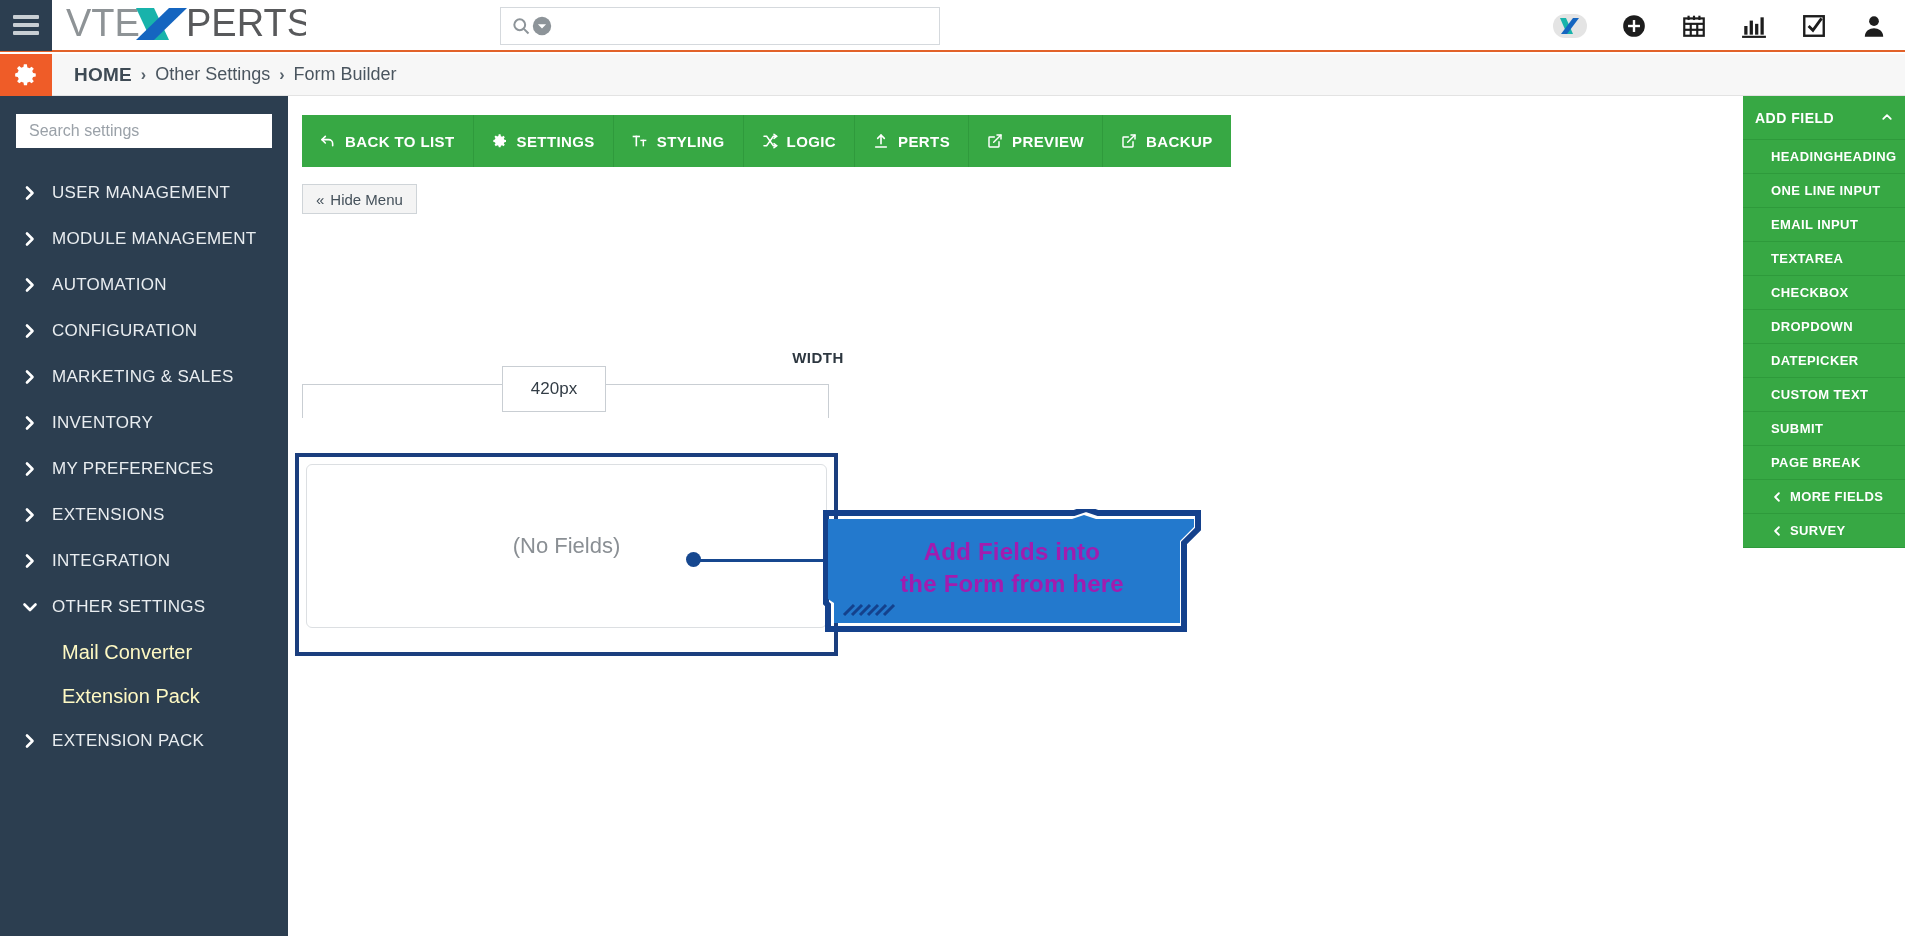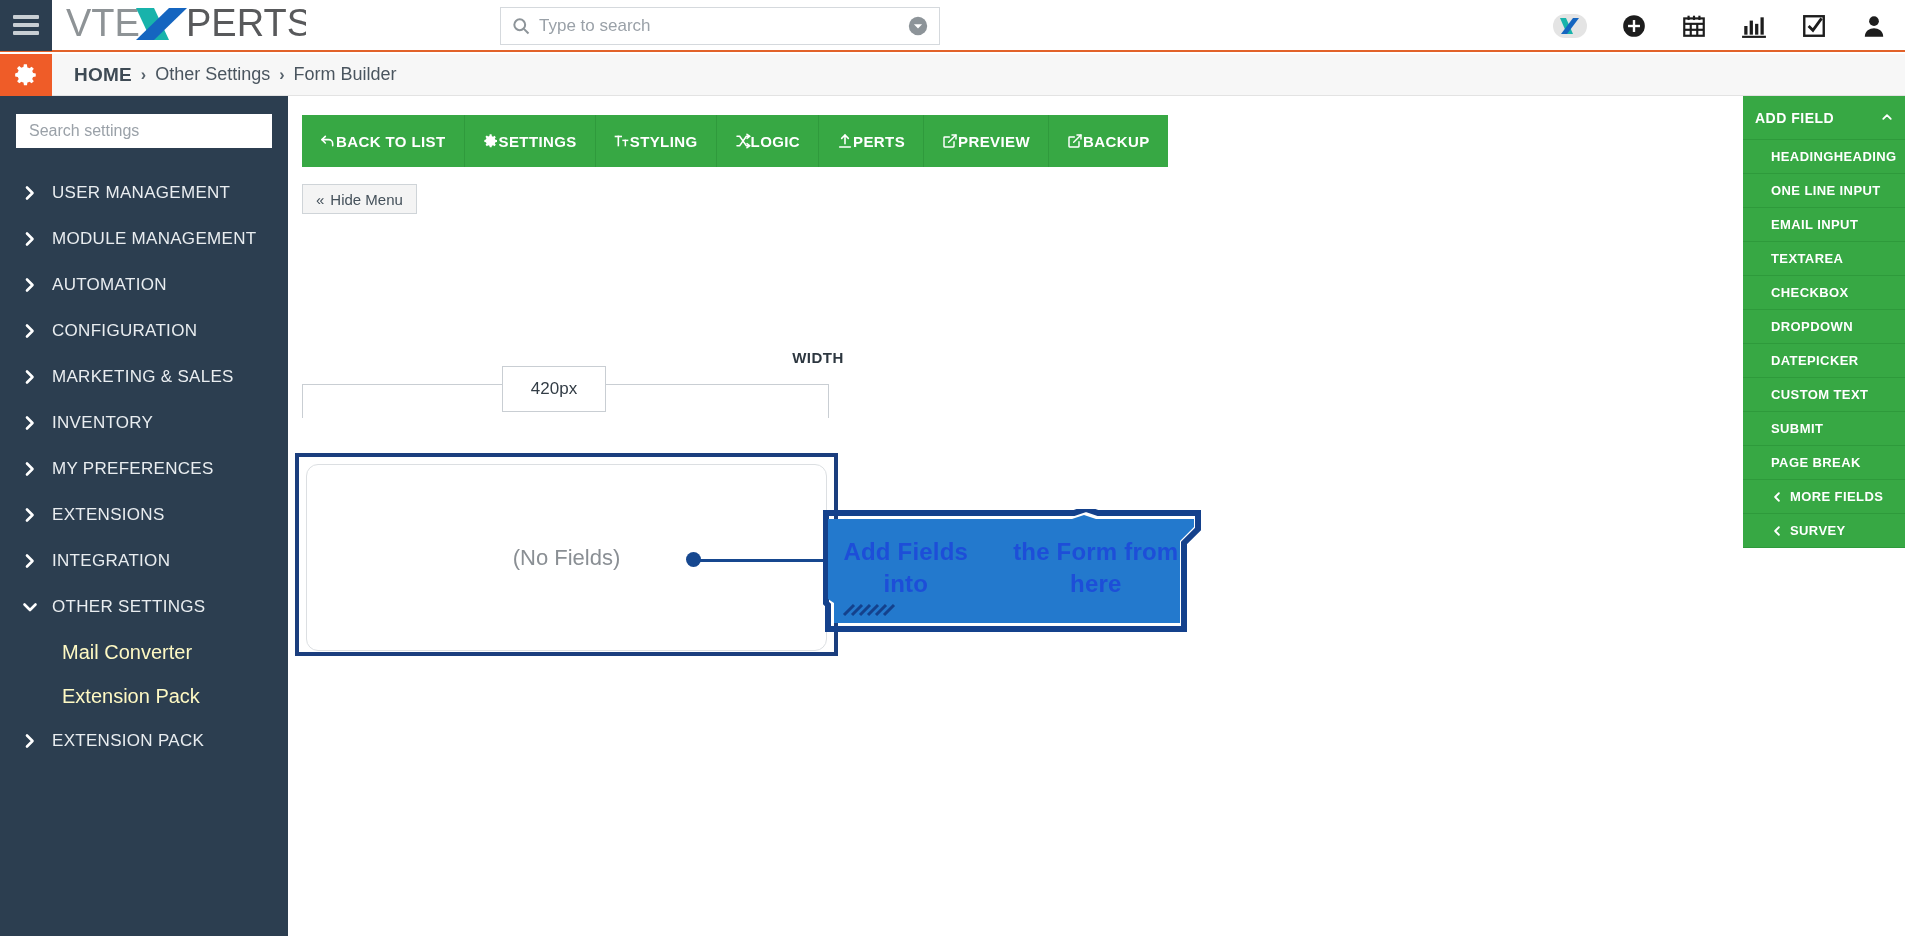--- a/index.html
+++ b/index.html
@@ -77,21 +77,21 @@
     display: flex; align-items: center; height: 44px; padding-left: 62px;
     color: #fef9c3; font-size: 20px; cursor: pointer;
   }
 
   
   .main { position: absolute; top: 96px; left: 288px; width: 1455px; height: 840px; background: #fff; }
 
   .toolbar { position: absolute; left: 14px; top: 19px; display: flex; height: 52px; }
   .tb-btn {
     background: #37a844; color: #fff; display: flex; align-items: center; justify-content: center;
-    gap: 0; padding: 0 18px; font-size: 15px; font-weight: 700; letter-spacing: .4px;
+    gap: 9px; padding: 0 18px; font-size: 15px; font-weight: 700; letter-spacing: .4px;
     border-right: 1px solid #2f9a3c; cursor: pointer; height: 52px; white-space: nowrap;
   }
   .tb-btn:last-child { border-right: 0; }
   .tb-btn svg { width: 16px; height: 16px; flex: 0 0 16px; }
 
   .hide-menu {
     position: absolute; left: 14px; top: 88px; height: 30px; padding: 0 13px;
     background: #f4f4f4; border: 1px solid #cfd4d8; color: #44505a; font-size: 15px;
     display: flex; align-items: center; gap: 6px; cursor: pointer;
     font-family: "Liberation Sans", sans-serif;
@@ -111,36 +111,36 @@
     border: 1px solid #c9ced3; background: #fff; display: flex; align-items: center;
     justify-content: center; font-size: 17px; color: #333d46;
   }
 
   
   .anno-box {
     position: absolute; left: 7px; top: 357px; width: 543px; height: 203px;
     border: 4px solid #1b3e7e;
   }
   .form-canvas {
-    position: absolute; left: 18px; top: 368px; width: 521px; height: 187px;
-    border: 1px solid #dcdfe2; border-radius: 12px; background: #fff;
+    position: absolute; left: 18px; top: 368px; width: 521px; height: 164px;
+    border: 1px solid #dcdfe2; border-radius: 6px; background: #fff;
     display: flex; align-items: center; justify-content: center;
   }
   .no-fields { font-size: 22px; color: #8a8f94; }
 
   
   .conn-line { position: absolute; left: 405px; top: 463px; width: 140px; height: 3px; background: #16478f; }
   .conn-dot { position: absolute; left: 398px; top: 456px; width: 15px; height: 15px; border-radius: 50%; background: #16478f; }
 
   
   .callout { position: absolute; left: 534px; top: 413px; width: 380px; height: 124px; }
   .callout svg { display: block; }
   .callout-text {
-    position: absolute; inset: 0; display: flex; flex-direction: row;
-    align-items: center; justify-content: center; color: #1d4ed8;
+    position: absolute; inset: 0; display: flex; flex-direction: column;
+    align-items: center; justify-content: center; color: #a21caf;
     font-size: 24px; font-weight: 700; line-height: 1.32; text-align: center;
     letter-spacing: .2px; pointer-events: none; padding-bottom: 6px;
   }
 
   
   .rightpanel { position: absolute; top: 96px; right: 0; width: 162px; background: #37a844; }
   .rp-head {
     height: 44px; display: flex; align-items: center; justify-content: space-between;
     padding: 0 12px; color: #fff; font-size: 14px; font-weight: 700; letter-spacing: .5px;
     border-bottom: 1px solid #2e9a3b; cursor: pointer;
@@ -173,21 +173,20 @@
     </svg>
   </div>
 
   <div class="search-wrap">
     <span class="search-ico">
       <svg viewBox="0 0 24 24" fill="none" stroke="currentColor" stroke-width="2.4">
         <circle cx="10.5" cy="10.5" r="6.5"></circle>
           <line x1="15.5" y1="15.5" x2="21" y2="21"></line>
       </svg>
     </span>
-    <input class="search-input" type="text" placeholder="Type to search" style="">
     <span class="search-chevron">
       <svg viewBox="0 0 24 24" fill="currentColor">
         <circle cx="12" cy="12" r="10"></circle>
         <path d="M7.5 10.2 L12 14.6 L16.5 10.2 Z" fill="#fff"></path>
       </svg>
     </span>
   </div>
 
   <div class="topicons">
     <div class="xbadge">

